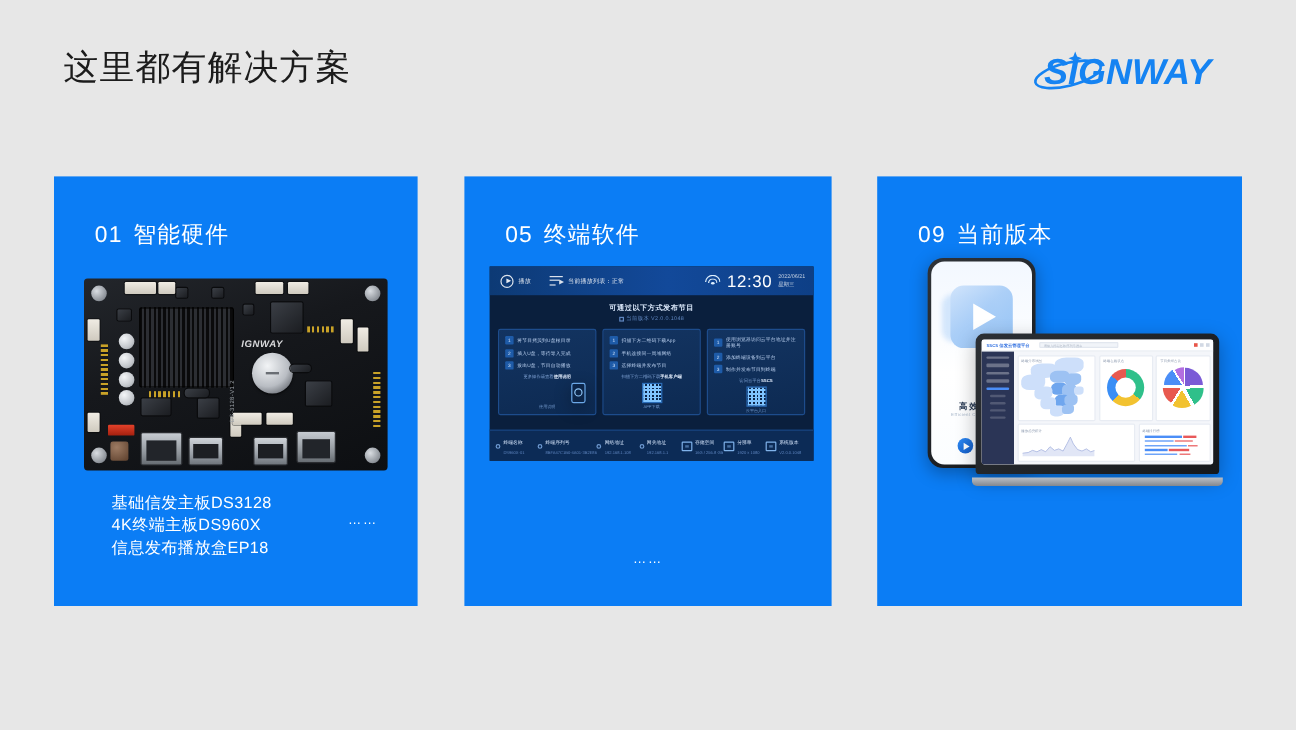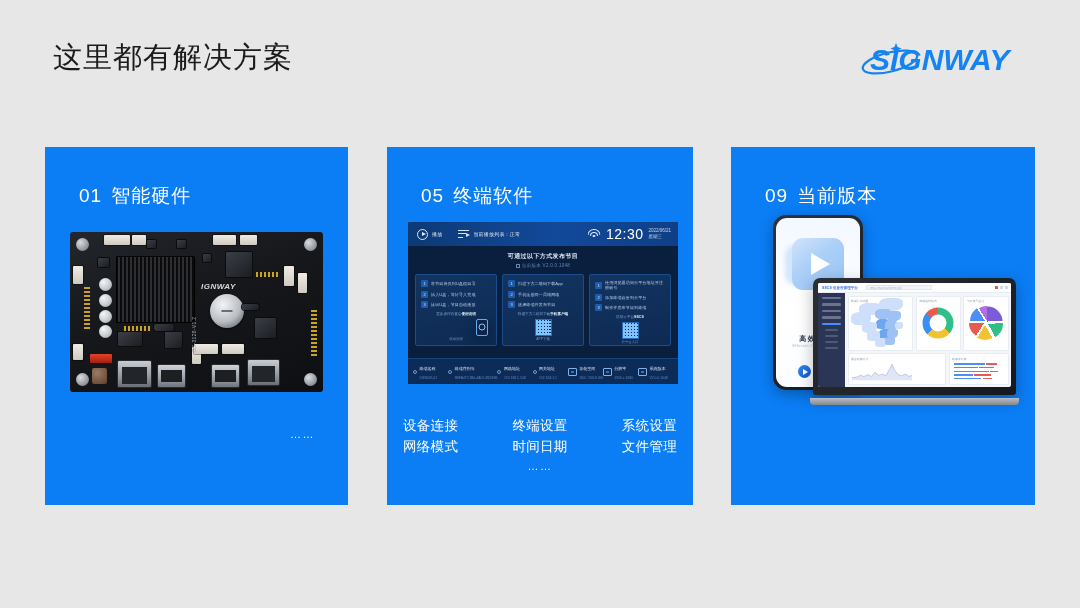--- a/index.html
+++ b/index.html
@@ -429,20 +429,25 @@
         <div class="lan" style="left:48px;top:129px;width:33px;height:26px"></div>
         <div class="usb" style="left:88px;top:133px;width:27px;height:22px"></div>
         <div class="usb" style="left:142px;top:133px;width:27px;height:22px"></div>
         <div class="lan" style="left:178px;top:128px;width:31px;height:25px"></div>
 
         <div class="silk" style="left:131px;top:50px">IGNWAY</div>
         <div class="silk-v" style="left:121px;top:120px">DS-3128-V1.2</div>
       </div>
     </div>
 
+    <div class="c1-text">
+      <div>基础信发主板DS3128</div>
+      <div>4K终端主板DS960X</div>
+      <div>信息发布播放盒EP18</div>
+    </div>
     <div class="c1-dots">……</div>
   </div>
 
   <div class="card" id="card-2">
     <div class="card-title">
       <span class="num">05</span><span>终端软件</span>
     </div>
 
     <div class="screen">
 
@@ -558,34 +563,20 @@
             <span class="sb-sq"></span>
             <span class="sb-tt"><span class="sb-t1">分辨率</span><span class="sb-t2">1920 x 1080</span></span>
           </div>
         <div class="sb-item">
             <span class="sb-sq"></span>
             <span class="sb-tt"><span class="sb-t1">系统版本</span><span class="sb-t2">V2.0.0.1048</span></span>
           </div>
       </div>
     </div>
 
-    <div class="c2-cols">
-      <div class="c2-col">
-        <div>设备连接</div>
-        <div>网络模式</div>
-      </div>
-      <div class="c2-col">
-        <div>终端设置</div>
-        <div>时间日期</div>
-      </div>
-      <div class="c2-col">
-        <div>系统设置</div>
-        <div>文件管理</div>
-      </div>
-    </div>
     <div class="c2-dots">……</div>
   </div>
 
   <div class="card" id="card-3">
     <div class="card-title">
       <span class="num">09</span><span>当前版本</span>
     </div>
 
     <div class="dev">
 

